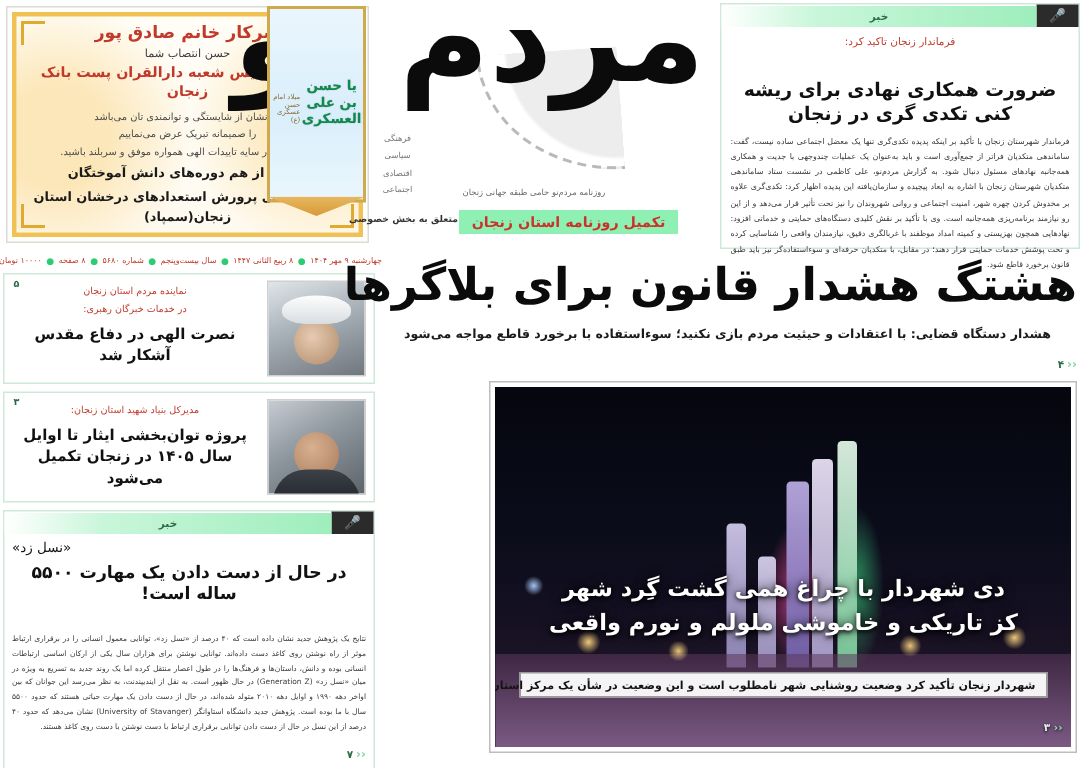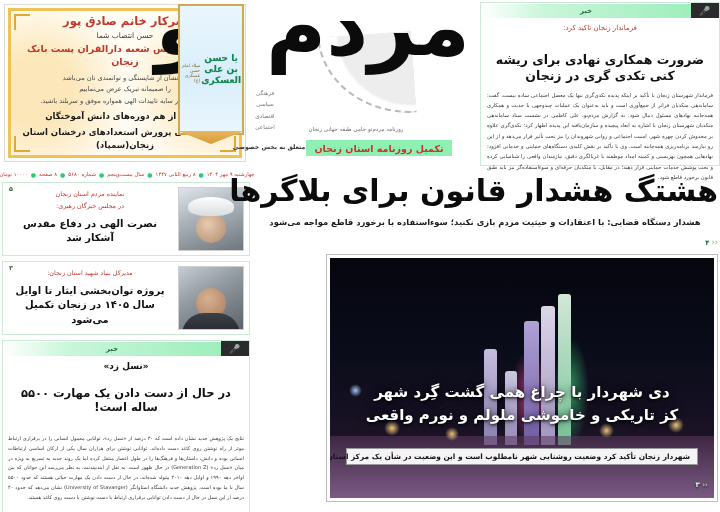--- a/index.html
+++ b/index.html
@@ -172,21 +172,21 @@
   .lc-headline{font-size:10px;font-weight:bold;color:#111;line-height:1.45;}
   .lc-page{
     position:absolute;top:2px;left:6px;font-size:6.4px;color:#2a6b45;font-weight:bold;
   }
 
   
   .lc-card3{
     position:relative;border:1px solid #cfe9d8;background:#fff;box-sizing:border-box;
     padding:0 5px 4px 5px;
   }
-  .lc-quote{font-size:9px;font-weight:bold;color:#111;text-align:center;margin:5px 0 15px;}
+  .lc-quote{font-size:9px;font-weight:normal;color:#111;text-align:left;margin:5px 0 3px;}
   .lc-bigline{font-size:11.5px;font-weight:bold;color:#111;text-align:center;margin-bottom:20px;}
   .lc-body{font-size:5px;color:#3a3a3a;line-height:1.95;text-align:justify;}
 
   
   .main-col{position:absolute;left:252px;top:170px;width:466px;height:340px;}
   .main-headline{
     font-size:30px;font-weight:bold;color:#0b0b0b;text-align:center;
     line-height:1.15;margin:4px 0 7px;letter-spacing:-.6px;white-space:nowrap;
   }
   .main-sub{
@@ -318,21 +318,21 @@
   </div>
 
   <div class="left-col">
 
     <div class="lc-card">
       <div class="lc-page">۵</div>
       <div class="lc-top">
         <div class="lc-photo cleric"></div>
         <div class="lc-text">
           <div class="lc-kicker">نماینده مردم استان زنجان</div>
-          <div class="lc-kicker" style="margin-top:-4px">در مجلس خبرگان رهبری:</div>
+          <div class="lc-kicker" style="margin-top:-4px">در خدمات خبرگان رهبری:</div>
           <div class="lc-headline">نصرت الهی در دفاع مقدس آشکار شد</div>
         </div>
       </div>
     </div>
 
     <div class="lc-card">
       <div class="lc-page">۳</div>
       <div class="lc-top">
         <div class="lc-photo suit"></div>
         <div class="lc-text">

